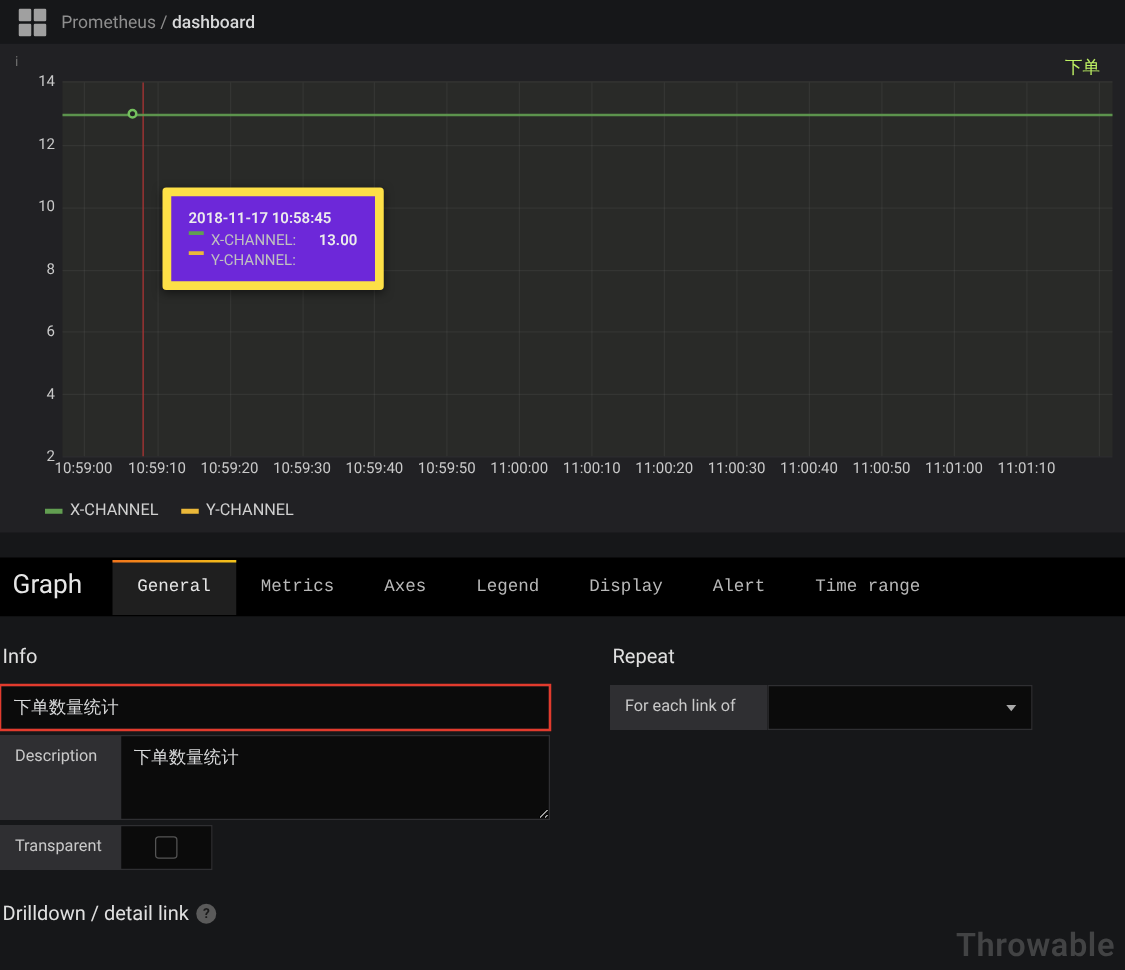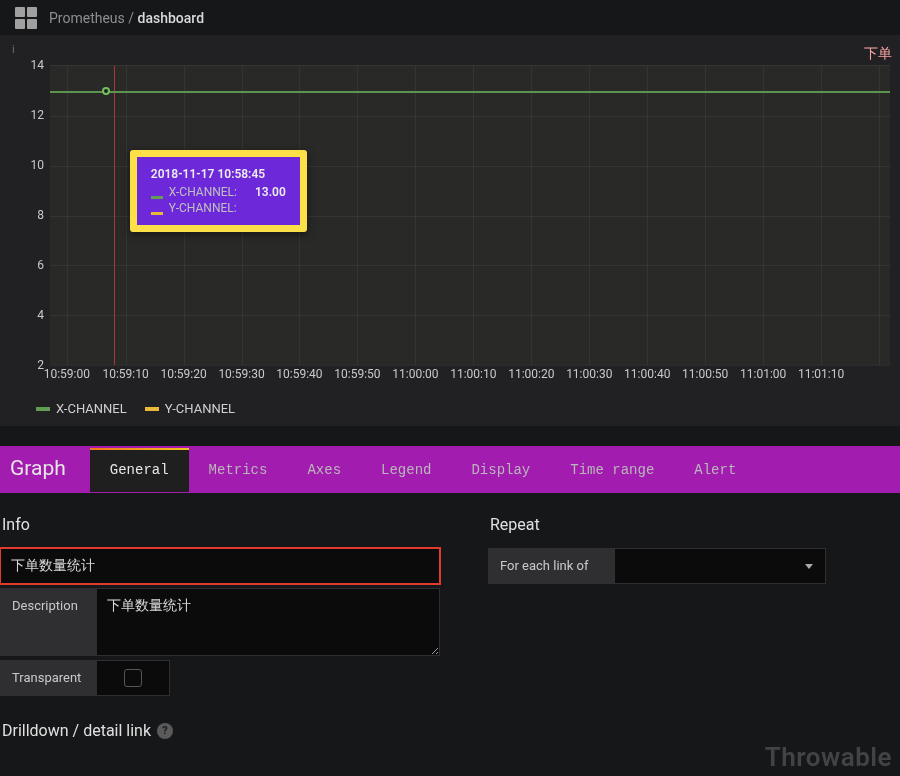--- a/index.html
+++ b/index.html
@@ -62,22 +62,22 @@
   top: 8px;
   left: 12px;
   color: #6e6e6e;
   font-size: 11px;
   cursor: pointer;
 }
 
 .panel-title-right {
   position: absolute;
   top: 10px;
-  right: 8px;
-  color: #fca5a5;
+  right: 20px;
+  color: #bef264;
   font-size: 14px;
 }
 
 .chart-container {
   position: relative;
   height: 330px;
   margin-top: 22px;
 }
 
 
@@ -156,21 +156,21 @@
   border-radius: 3px;
   padding: 10px 14px;
   font-size: 12px;
   box-shadow: 0 2px 8px rgba(0,0,0,0.5);
 }
 .tooltip-box .tt-time {
   font-weight: 600;
   color: #ececec;
   margin-bottom: 4px;
 }
-.tooltip-row { display: flex; align-items: flex-end; gap: 6px; margin-top: 2px;}
+.tooltip-row { display: flex; align-items: flex-start; gap: 6px; margin-top: 2px;}
 .tooltip-row .swatch { width: 12px; height: 3px; }
 .tooltip-row .name { color: #c0c0c0; }
 .tooltip-row .val { margin-left: 12px; color: #ececec; font-weight: 600;}
 
 .x-labels {
   position: absolute;
   left: 40px;
   right: 0;
   top: 302px;
   height: 20px;
@@ -190,21 +190,21 @@
   font-size: 13px;
   color: #d0d0d0;
 }
 .legend-item { display: inline-flex; align-items: center; gap: 6px; text-align: center;}
 .legend-item .sw { width: 14px; height: 4px; }
 
 
 .editor-header {
   display: flex;
   align-items: flex-end;
-  background: #a21caf;
+  background: #000000;
   margin-top: 20px;
   border-bottom: 1px solid transparent;
 }
 .graph-label {
   font-size: 21px;
   color: #e6e6e6;
   padding: 10px 24px 12px 10px;
 }
 .tab-row {
   display: flex;
@@ -450,22 +450,22 @@
 </div>
 
 <div class="editor-header">
   <div class="graph-label">Graph</div>
   <div class="tab-row">
     <div class="tab active">General</div>
     <div class="tab">Metrics</div>
     <div class="tab">Axes</div>
     <div class="tab">Legend</div>
     <div class="tab">Display</div>
+    <div class="tab">Alert</div>
     <div class="tab">Time range</div>
-    <div class="tab">Alert</div>
   </div>
 </div>
 
 <div class="form-area">
   <div class="section">
     <div class="section-title">Info</div>
 
     <div class="form-row">
       <div class="form-input-wrap hl">
         <input class="form-input" value="下单数量统计" style="">

